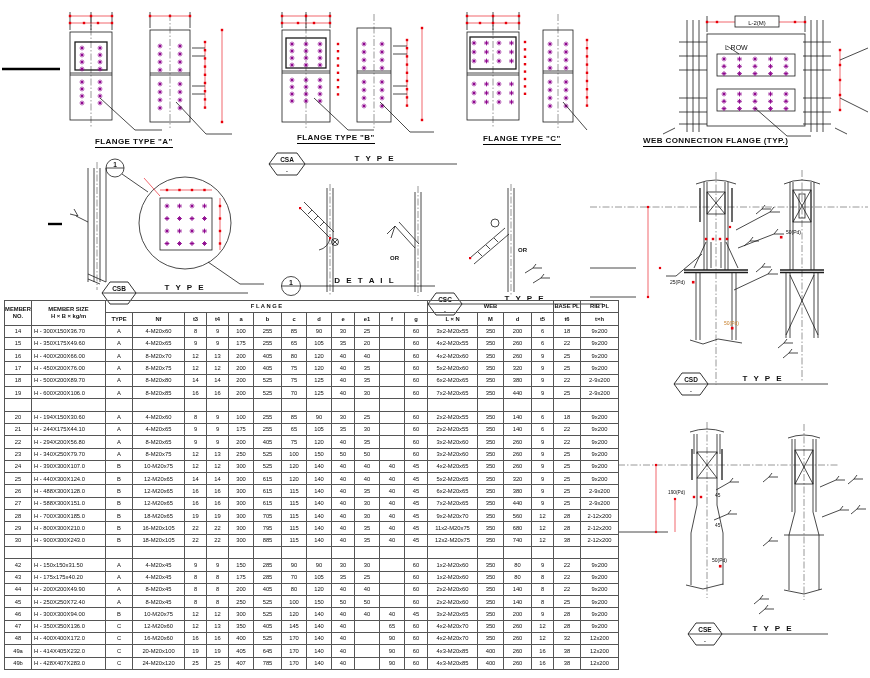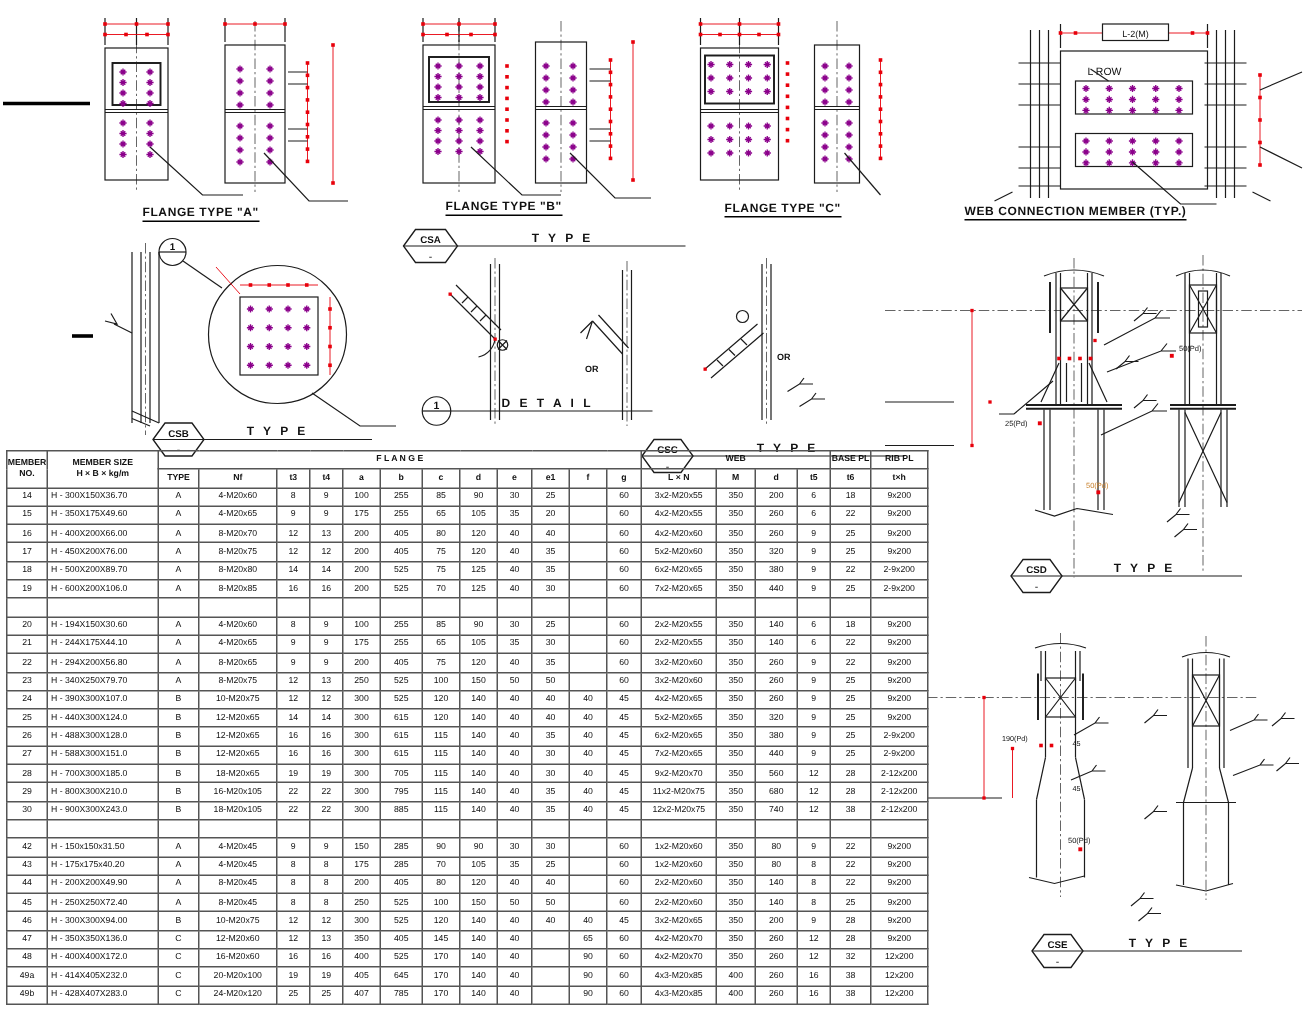--- a/index.html
+++ b/index.html
@@ -397,21 +397,21 @@
           <rect x="203.8" y="61.8" width="2.4" height="2.4" fill="#e8000b"></rect>
           <rect x="203.8" y="76.8" width="2.4" height="2.4" fill="#e8000b"></rect>
           <rect x="203.8" y="91.8" width="2.4" height="2.4" fill="#e8000b"></rect>
           <rect x="203.8" y="106.8" width="2.4" height="2.4" fill="#e8000b"></rect>
         </g>
       <path class="ln" d="M205 58 L233 46 M205 96 L233 110"></path>
       <path class="ln" d="M120 106 L152 134 H176"></path>
       <path class="ln" d="M92 44 L104 52"></path>
     </svg>
   </div>
-  <div class="abs dtitle" style="left:643px;top:136px;">WEB CONNECTION MEMBER (TYP.)</div>
+  <div class="abs dtitle" style="left:643px;top:136px;">WEB CONNECTION FLANGE (TYP.)</div>
 
   <div class="abs" style="left:265px;top:150px;">
     <svg width="195" height="28" viewBox="0 0 195 28">
       <polygon class="hexp" points="4,14 12,3 32,3 40,14 32,25 12,25"></polygon>
       <line class="ln" x1="4" y1="14" x2="40" y2="14"></line>
       <text class="txt" x="22" y="12" font-size="6.5" font-weight="bold" text-anchor="middle">CSA</text>
       <text class="txt" x="22" y="23" font-size="7" text-anchor="middle">-</text>
       <line class="ln" x1="40" y1="14" x2="192" y2="14"></line>
       <text class="txt" x="110" y="11" font-size="8" font-weight="bold" letter-spacing="2" text-anchor="middle">T Y P E</text>
     </svg>
@@ -471,21 +471,21 @@
     <svg width="150" height="26" viewBox="0 0 150 26">
       <polygon class="hexp" points="2,13 10,2 28,2 36,13 28,24 10,24"></polygon>
       <line class="ln" x1="2" y1="13" x2="36" y2="13"></line>
       <text class="txt" x="19" y="11" font-size="6.5" font-weight="bold" text-anchor="middle">CSB</text>
       <text class="txt" x="19" y="22" font-size="7" text-anchor="middle">-</text>
       <line class="ln" x1="36" y1="13" x2="148" y2="13"></line>
       <text class="txt" x="85" y="10" font-size="8" font-weight="bold" letter-spacing="2" text-anchor="middle">T Y P E</text>
     </svg>
   </div>
 
-  <div class="abs" style="left:275px;top:168px;">
+  <div class="abs" style="left:275px;top:180px;">
     <svg width="300" height="140" viewBox="0 0 300 140">
 
       <path class="cl" d="M55 4 V116"></path>
       <path class="ln" d="M52 8 V112 M58 8 V112"></path>
       <path class="ln" d="M25 28 L55 58 M29 22 L59 52"></path>
       <path class="ln" d="M33 34 l4 -4 M39 40 l4 -4 M45 46 l4 -4"></path>
       <path class="ln" d="M55 58 A14 14 0 0 1 44 70"></path>
       <circle class="ln" cx="60" cy="62" r="3.5"></circle>
       <path class="ln" d="M57 59 l6 6 M63 59 l-6 6"></path>
       <rect class="rsq" x="24" y="27" width="2.2" height="2.2"></rect>

